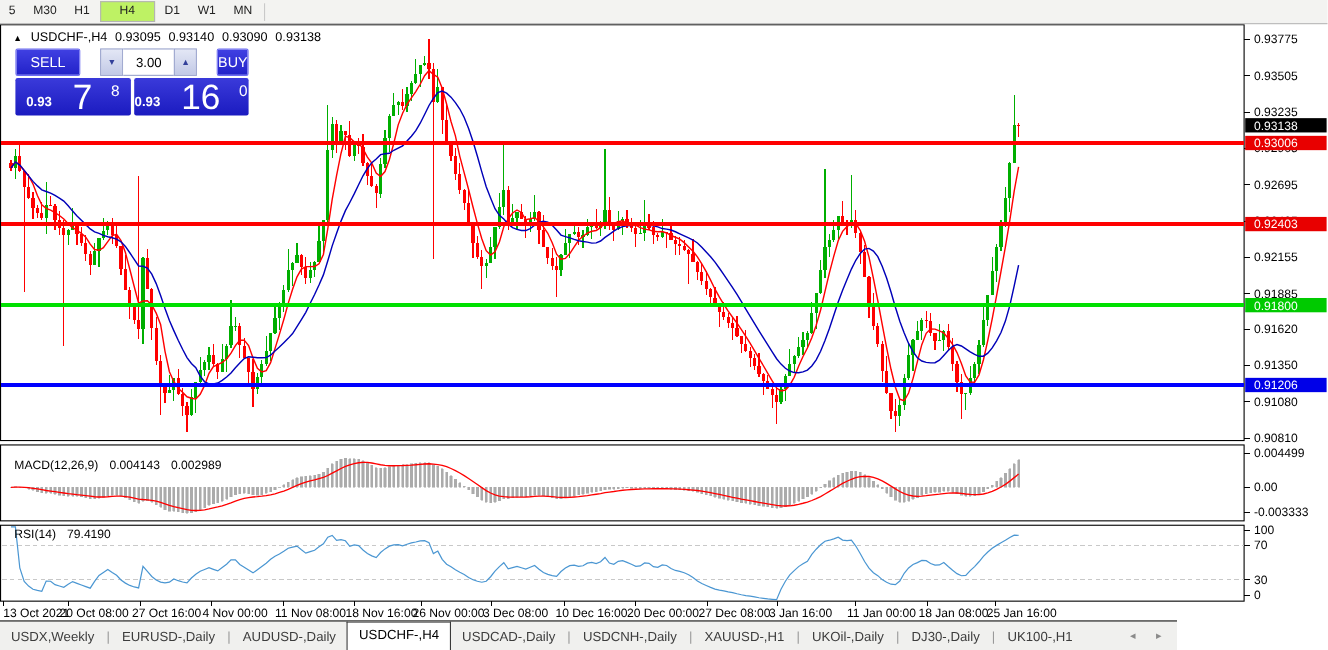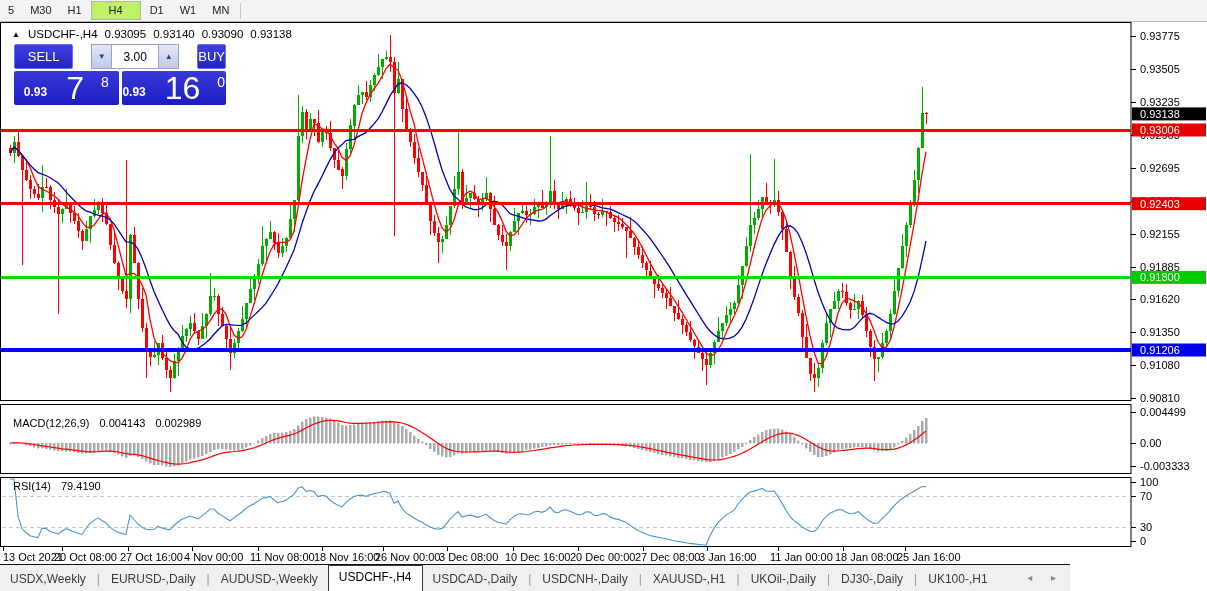--- a/index.html
+++ b/index.html
@@ -221,21 +221,21 @@
   <div class="ind-label" id="rsi-label">
     <span>RSI(14)</span>
     <span>79.4190</span>
   </div>
 
   <div id="tab-bar">
     <div class="tab">USDX,Weekly</div>
       <span class="tabsep">|</span>
       <div class="tab">EURUSD-,Daily</div>
       <span class="tabsep">|</span>
-      <div class="tab">AUDUSD-,Weekly</div>
+      <div class="tab">AUDUSD-,Daily</div>
       <div class="tab active">USDCHF-,H4</div>
       <div class="tab">USDCAD-,Daily</div>
       <span class="tabsep">|</span>
       <div class="tab">USDCNH-,Daily</div>
       <span class="tabsep">|</span>
       <div class="tab">XAUUSD-,H1</div>
       <span class="tabsep">|</span>
       <div class="tab">UKOil-,Daily</div>
       <span class="tabsep">|</span>
       <div class="tab">DJ30-,Daily</div>

